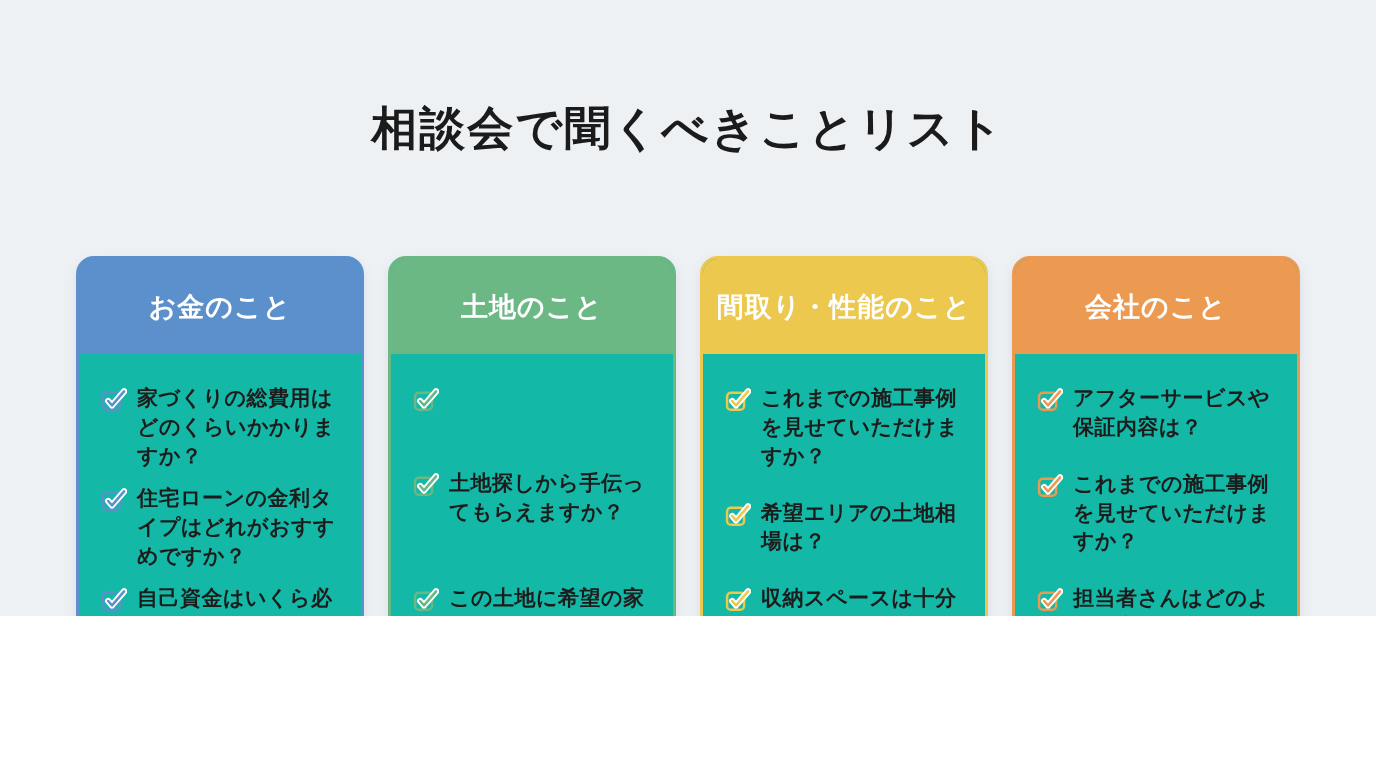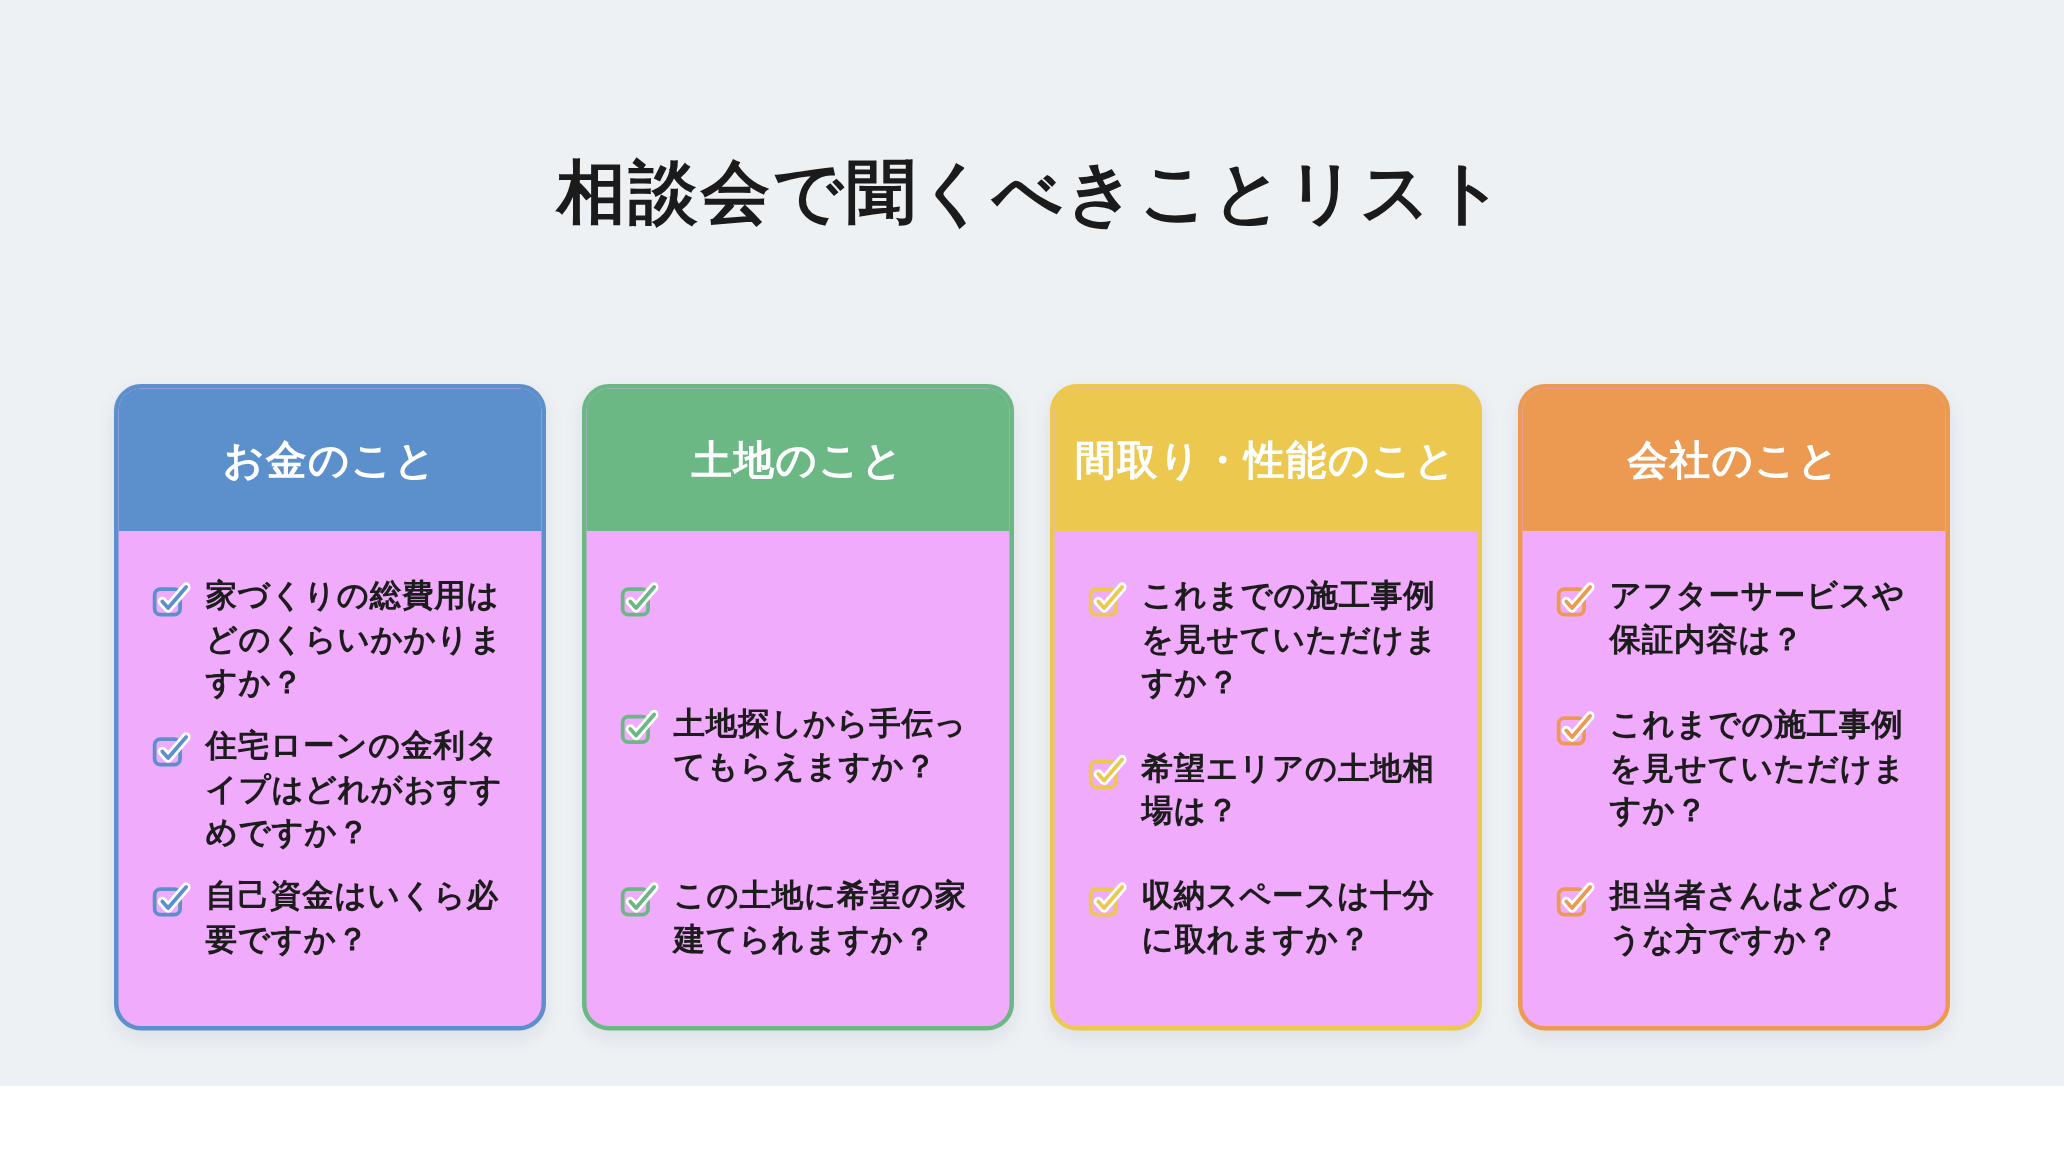--- a/index.html
+++ b/index.html
@@ -1,20 +1,20 @@
 <!DOCTYPE html>
 <html><head>
 <meta charset="utf-8">
 <style>
   html, body { margin: 0; padding: 0; }
   body { font-family: "Liberation Sans", "DejaVu Sans", sans-serif; }
   .stage {
     position: relative;
     width: 1376px;
-    height: 724px;
+    height: 616px;
     background: #eef1f4;
     overflow: hidden;
   }
   .page-title {
     padding-top: 70px;
     text-align: center;
     font-size: 46px;
     font-weight: 900;
     letter-spacing: 2px;
     color: #1b1b1b;
@@ -23,21 +23,21 @@
   .cards {
     width: 1224px;
     margin: 100px auto 0 auto;
     display: grid;
     grid-template-columns: repeat(4, 1fr);
     gap: 24px;
   }
   .card {
     box-sizing: border-box;
     height: 431px;
-    background: #f0abfc;
+    background: #14b8a6;
     border: 3px solid var(--accent);
     border-radius: 18px;
     overflow: hidden;
     display: flex;
     flex-direction: column;
     box-shadow: 0 5px 12px rgba(100, 120, 140, 0.14);
   }
   .card-header {
     height: 95px;
     flex: 0 0 95px;

